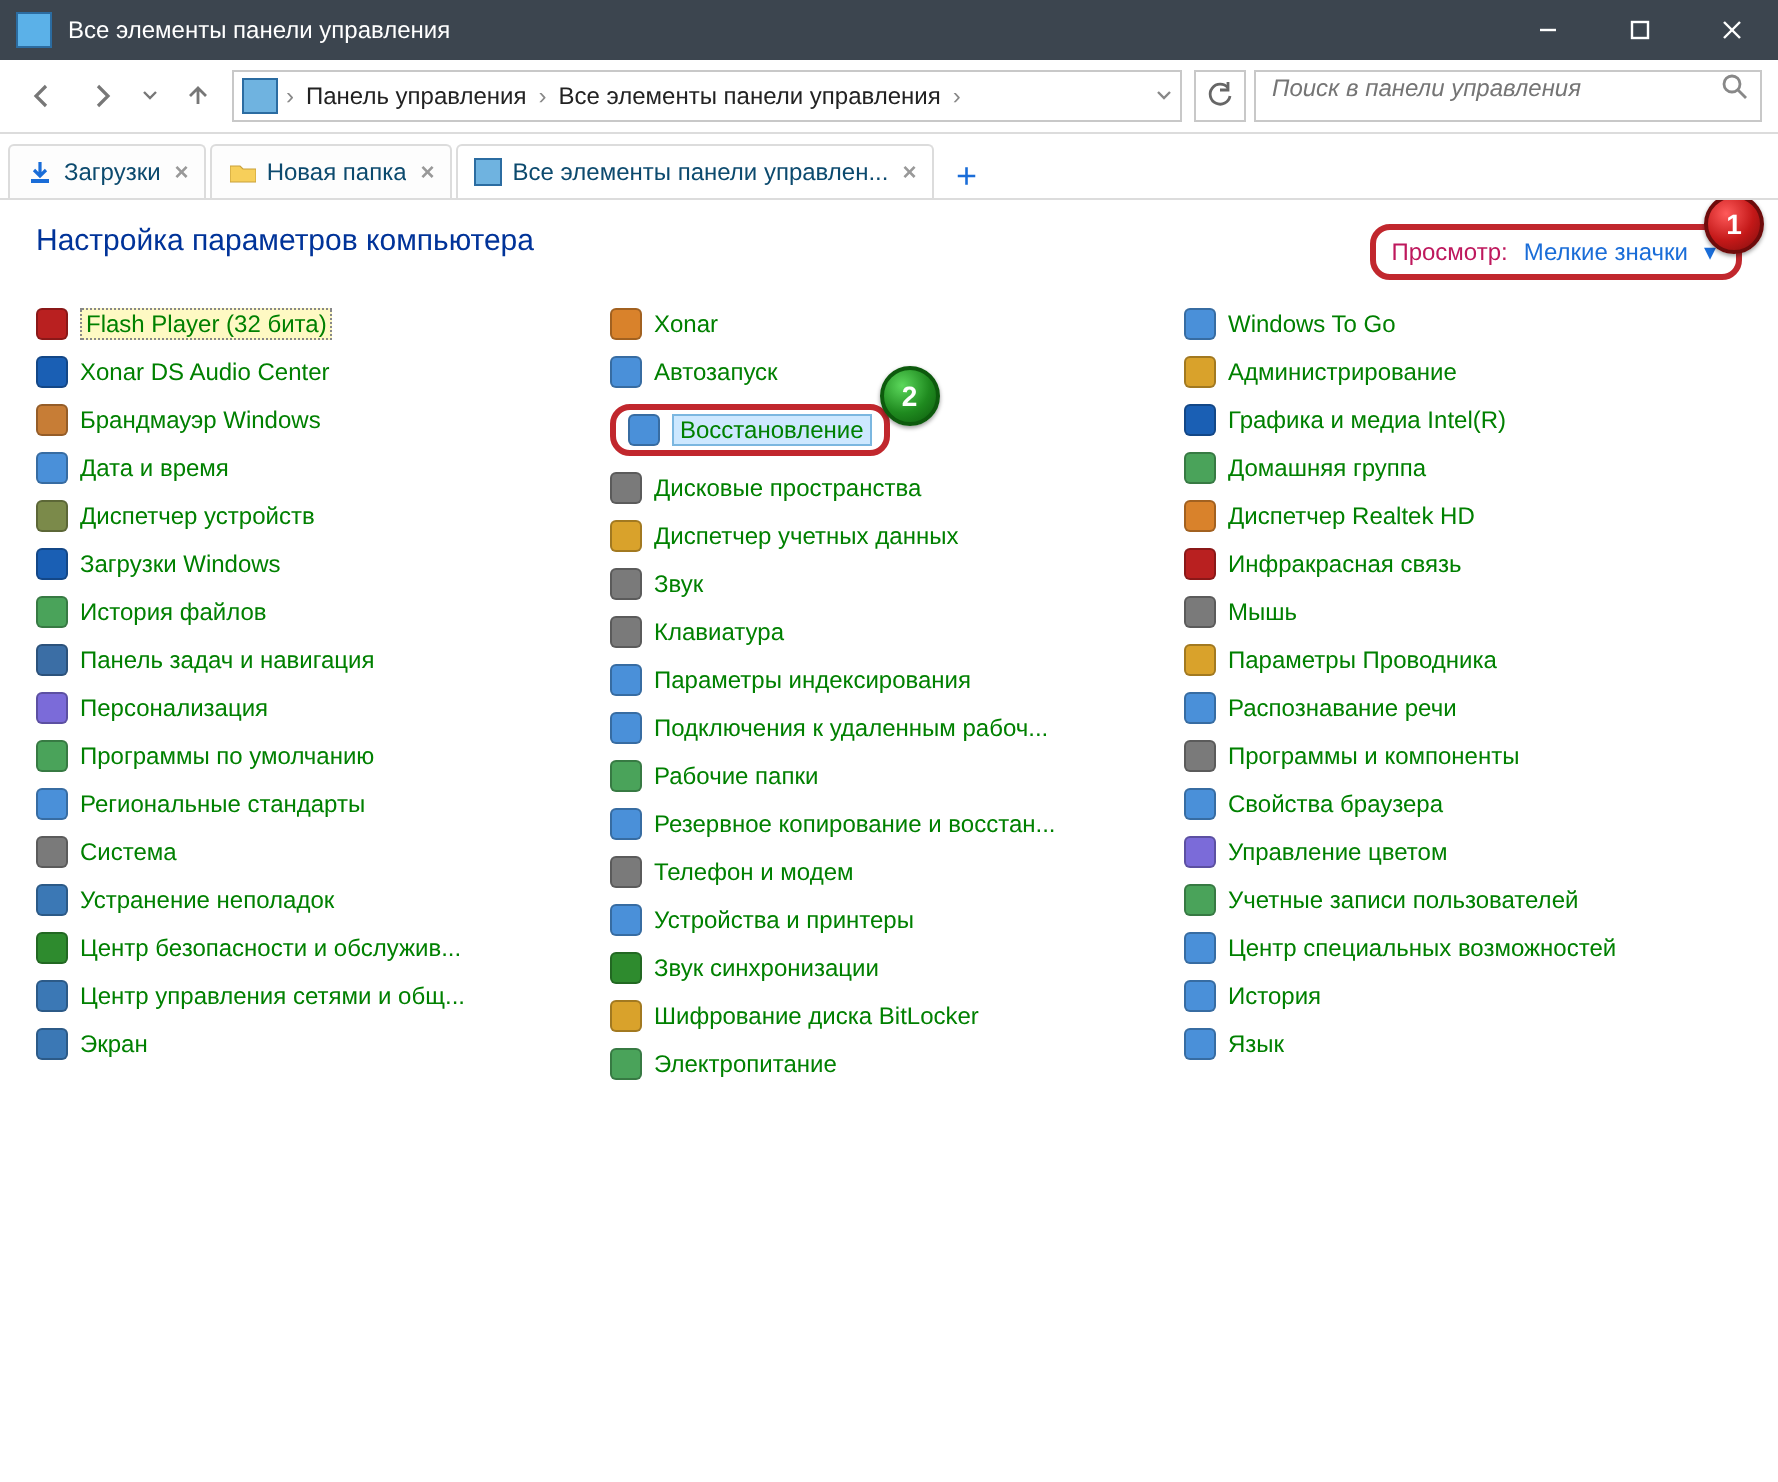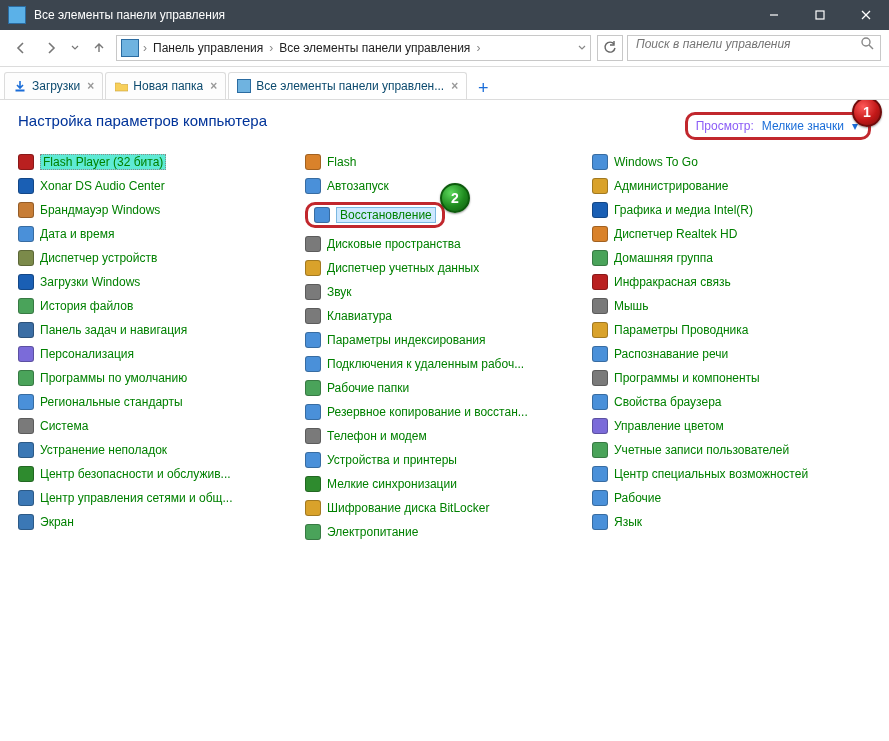--- a/index.html
+++ b/index.html
@@ -78,37 +78,37 @@
   .tabstrip .newtab{width:28px;display:flex;align-items:center;justify-content:center;color:#1a6dd8;font-size:18px}
   
   .content{padding:12px 18px 18px;background:#fff;height:calc(741px - 30px - 36px - 32px);overflow:auto;box-sizing:border-box}
   .header-row{display:flex;align-items:flex-start;margin-bottom:14px}
   .heading{color:var(--heading);font-size:15px;font-weight:400;flex:1}
   .viewbox{
     display:flex;align-items:center;gap:8px;
     border:3px solid var(--accent-red);border-radius:10px;
     padding:4px 10px 4px 8px;position:relative;
   }
-  .viewbox .lbl{color:#8b5cf6}
+  .viewbox .lbl{color:#be185d}
   .viewbox .val{color:#1a6dd8}
   .viewbox .dd{color:#1a6dd8}
   .marker{
     position:absolute;width:26px;height:26px;border-radius:50%;
     background:radial-gradient(circle at 35% 30%, #ff5a5a 0%, #c31818 55%, #7e0e0e 100%);
     border:2px solid #6e0c0c;color:#fff;font-weight:bold;font-size:14px;
     display:flex;align-items:center;justify-content:center;
     box-shadow:0 1px 2px rgba(0,0,0,.4);
   }
   .marker.g{background:radial-gradient(circle at 35% 30%, #5cd85c 0%, #1f8a1f 55%, #0d5a0d 100%);border-color:#0d5a0d}
   .grid{display:flex;gap:8px}
   .col{flex:1;display:flex;flex-direction:column;gap:8px}
   .item{display:flex;align-items:center;gap:6px;cursor:pointer}
   .item .ic{width:16px;height:16px;flex:0 0 16px;display:flex;align-items:center;justify-content:center}
   .item .nm{color:var(--link);text-decoration:underline;text-decoration-color:transparent}
-  .item.sel .nm{border:1px dotted #888;background:#5eead4;padding:0 2px}
+  .item.sel .nm{border:1px dotted #888;background:#fef9c3;padding:0 2px}
   .item.hl{border:3px solid var(--accent-red);border-radius:10px;padding:2px 6px;gap:6px;display:inline-flex;position:relative;width:fit-content}
   .item.hl .nm{background:#cde8ff;border:1px solid #7bb7e0;padding:0 3px}
   .ic-badge{width:14px;height:14px;border-radius:3px}
 </style>
 </head>
 <body>
 
 <div class="titlebar">
   <div class="app-icon"></div>
   <div class="title">Все элементы панели управления</div>
@@ -320,21 +320,21 @@
             <span class="ic-badge" style="background: rgb(59, 120, 181); border: 1px solid rgba(0, 0, 0, 0.25);"></span>
           </span>
           <span class="nm">Экран</span>
         </div>
       </div>
       <div class="col">
         <div class="item">
           <span class="ic">
             <span class="ic-badge" style="background: rgb(217, 130, 43); border: 1px solid rgba(0, 0, 0, 0.25);"></span>
           </span>
-          <span class="nm">Flash</span>
+          <span class="nm">Xonar</span>
         </div>
         <div class="item">
           <span class="ic">
             <span class="ic-badge" style="background: rgb(74, 144, 217); border: 1px solid rgba(0, 0, 0, 0.25);"></span>
           </span>
           <span class="nm">Автозапуск</span>
         </div>
         <div class="item hl">
           <span class="ic">
             <span class="ic-badge" style="background: rgb(74, 144, 217); border: 1px solid rgba(0, 0, 0, 0.25);"></span>
@@ -399,21 +399,21 @@
         <div class="item">
           <span class="ic">
             <span class="ic-badge" style="background: rgb(74, 144, 217); border: 1px solid rgba(0, 0, 0, 0.25);"></span>
           </span>
           <span class="nm">Устройства и принтеры</span>
         </div>
         <div class="item">
           <span class="ic">
             <span class="ic-badge" style="background: rgb(46, 139, 46); border: 1px solid rgba(0, 0, 0, 0.25);"></span>
           </span>
-          <span class="nm">Мелкие синхронизации</span>
+          <span class="nm">Звук синхронизации</span>
         </div>
         <div class="item">
           <span class="ic">
             <span class="ic-badge" style="background: rgb(217, 162, 43); border: 1px solid rgba(0, 0, 0, 0.25);"></span>
           </span>
           <span class="nm">Шифрование диска BitLocker</span>
         </div>
         <div class="item">
           <span class="ic">
             <span class="ic-badge" style="background: rgb(74, 163, 90); border: 1px solid rgba(0, 0, 0, 0.25);"></span>
@@ -435,89 +435,89 @@
           <span class="nm">Администрирование</span>
         </div>
         <div class="item">
           <span class="ic">
             <span class="ic-badge" style="background: rgb(26, 95, 180); border: 1px solid rgba(0, 0, 0, 0.25);"></span>
           </span>
           <span class="nm">Графика и медиа Intel(R)</span>
         </div>
         <div class="item">
           <span class="ic">
+            <span class="ic-badge" style="background: rgb(74, 163, 90); border: 1px solid rgba(0, 0, 0, 0.25);"></span>
+          </span>
+          <span class="nm">Домашняя группа</span>
+        </div>
+        <div class="item">
+          <span class="ic">
             <span class="ic-badge" style="background: rgb(217, 130, 43); border: 1px solid rgba(0, 0, 0, 0.25);"></span>
           </span>
           <span class="nm">Диспетчер Realtek HD</span>
         </div>
         <div class="item">
           <span class="ic">
+            <span class="ic-badge" style="background: rgb(185, 32, 32); border: 1px solid rgba(0, 0, 0, 0.25);"></span>
+          </span>
+          <span class="nm">Инфракрасная связь</span>
+        </div>
+        <div class="item">
+          <span class="ic">
+            <span class="ic-badge" style="background: rgb(122, 122, 122); border: 1px solid rgba(0, 0, 0, 0.25);"></span>
+          </span>
+          <span class="nm">Мышь</span>
+        </div>
+        <div class="item">
+          <span class="ic">
+            <span class="ic-badge" style="background: rgb(217, 162, 43); border: 1px solid rgba(0, 0, 0, 0.25);"></span>
+          </span>
+          <span class="nm">Параметры Проводника</span>
+        </div>
+        <div class="item">
+          <span class="ic">
+            <span class="ic-badge" style="background: rgb(74, 144, 217); border: 1px solid rgba(0, 0, 0, 0.25);"></span>
+          </span>
+          <span class="nm">Распознавание речи</span>
+        </div>
+        <div class="item">
+          <span class="ic">
+            <span class="ic-badge" style="background: rgb(122, 122, 122); border: 1px solid rgba(0, 0, 0, 0.25);"></span>
+          </span>
+          <span class="nm">Программы и компоненты</span>
+        </div>
+        <div class="item">
+          <span class="ic">
+            <span class="ic-badge" style="background: rgb(74, 144, 217); border: 1px solid rgba(0, 0, 0, 0.25);"></span>
+          </span>
+          <span class="nm">Свойства браузера</span>
+        </div>
+        <div class="item">
+          <span class="ic">
+            <span class="ic-badge" style="background: rgb(123, 107, 217); border: 1px solid rgba(0, 0, 0, 0.25);"></span>
+          </span>
+          <span class="nm">Управление цветом</span>
+        </div>
+        <div class="item">
+          <span class="ic">
             <span class="ic-badge" style="background: rgb(74, 163, 90); border: 1px solid rgba(0, 0, 0, 0.25);"></span>
           </span>
-          <span class="nm">Домашняя группа</span>
-        </div>
-        <div class="item">
-          <span class="ic">
-            <span class="ic-badge" style="background: rgb(185, 32, 32); border: 1px solid rgba(0, 0, 0, 0.25);"></span>
-          </span>
-          <span class="nm">Инфракрасная связь</span>
-        </div>
-        <div class="item">
-          <span class="ic">
-            <span class="ic-badge" style="background: rgb(122, 122, 122); border: 1px solid rgba(0, 0, 0, 0.25);"></span>
-          </span>
-          <span class="nm">Мышь</span>
-        </div>
-        <div class="item">
-          <span class="ic">
-            <span class="ic-badge" style="background: rgb(217, 162, 43); border: 1px solid rgba(0, 0, 0, 0.25);"></span>
-          </span>
-          <span class="nm">Параметры Проводника</span>
-        </div>
-        <div class="item">
-          <span class="ic">
-            <span class="ic-badge" style="background: rgb(74, 144, 217); border: 1px solid rgba(0, 0, 0, 0.25);"></span>
-          </span>
-          <span class="nm">Распознавание речи</span>
-        </div>
-        <div class="item">
-          <span class="ic">
-            <span class="ic-badge" style="background: rgb(122, 122, 122); border: 1px solid rgba(0, 0, 0, 0.25);"></span>
-          </span>
-          <span class="nm">Программы и компоненты</span>
-        </div>
-        <div class="item">
-          <span class="ic">
-            <span class="ic-badge" style="background: rgb(74, 144, 217); border: 1px solid rgba(0, 0, 0, 0.25);"></span>
-          </span>
-          <span class="nm">Свойства браузера</span>
-        </div>
-        <div class="item">
-          <span class="ic">
-            <span class="ic-badge" style="background: rgb(123, 107, 217); border: 1px solid rgba(0, 0, 0, 0.25);"></span>
-          </span>
-          <span class="nm">Управление цветом</span>
-        </div>
-        <div class="item">
-          <span class="ic">
-            <span class="ic-badge" style="background: rgb(74, 163, 90); border: 1px solid rgba(0, 0, 0, 0.25);"></span>
-          </span>
           <span class="nm">Учетные записи пользователей</span>
         </div>
         <div class="item">
           <span class="ic">
             <span class="ic-badge" style="background: rgb(74, 144, 217); border: 1px solid rgba(0, 0, 0, 0.25);"></span>
           </span>
           <span class="nm">Центр специальных возможностей</span>
         </div>
         <div class="item">
           <span class="ic">
             <span class="ic-badge" style="background: rgb(74, 144, 217); border: 1px solid rgba(0, 0, 0, 0.25);"></span>
           </span>
-          <span class="nm">Рабочие</span>
+          <span class="nm">История</span>
         </div>
         <div class="item">
           <span class="ic">
             <span class="ic-badge" style="background: rgb(74, 144, 217); border: 1px solid rgba(0, 0, 0, 0.25);"></span>
           </span>
           <span class="nm">Язык</span>
         </div>
       </div>
     </div>
 </div>

